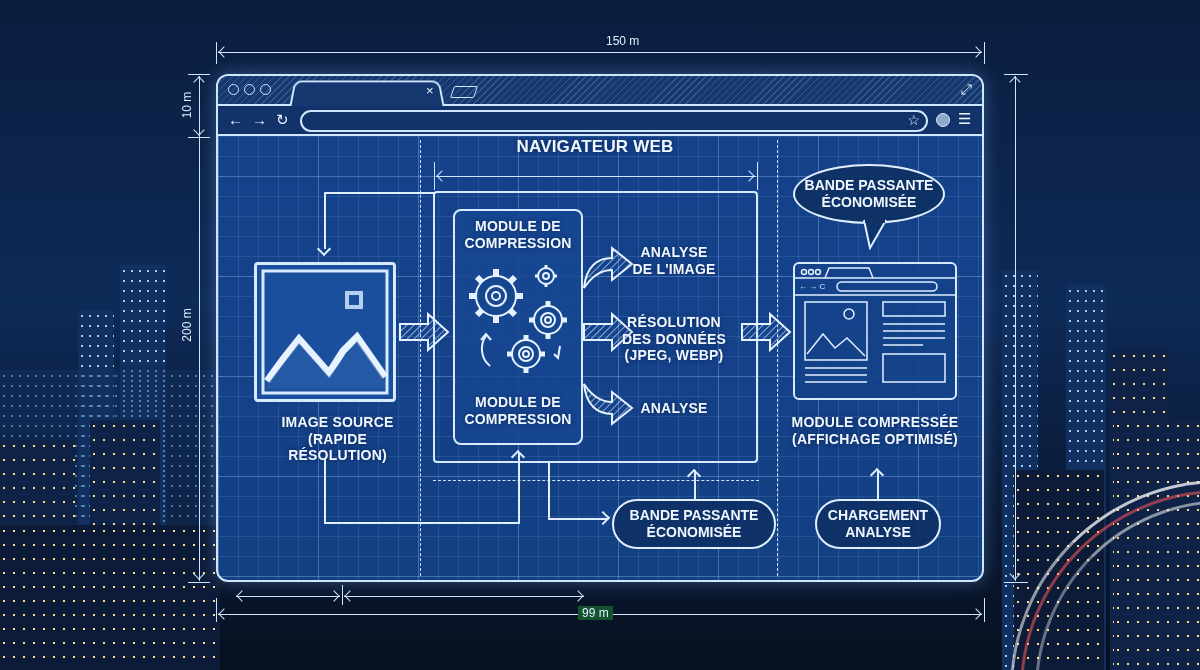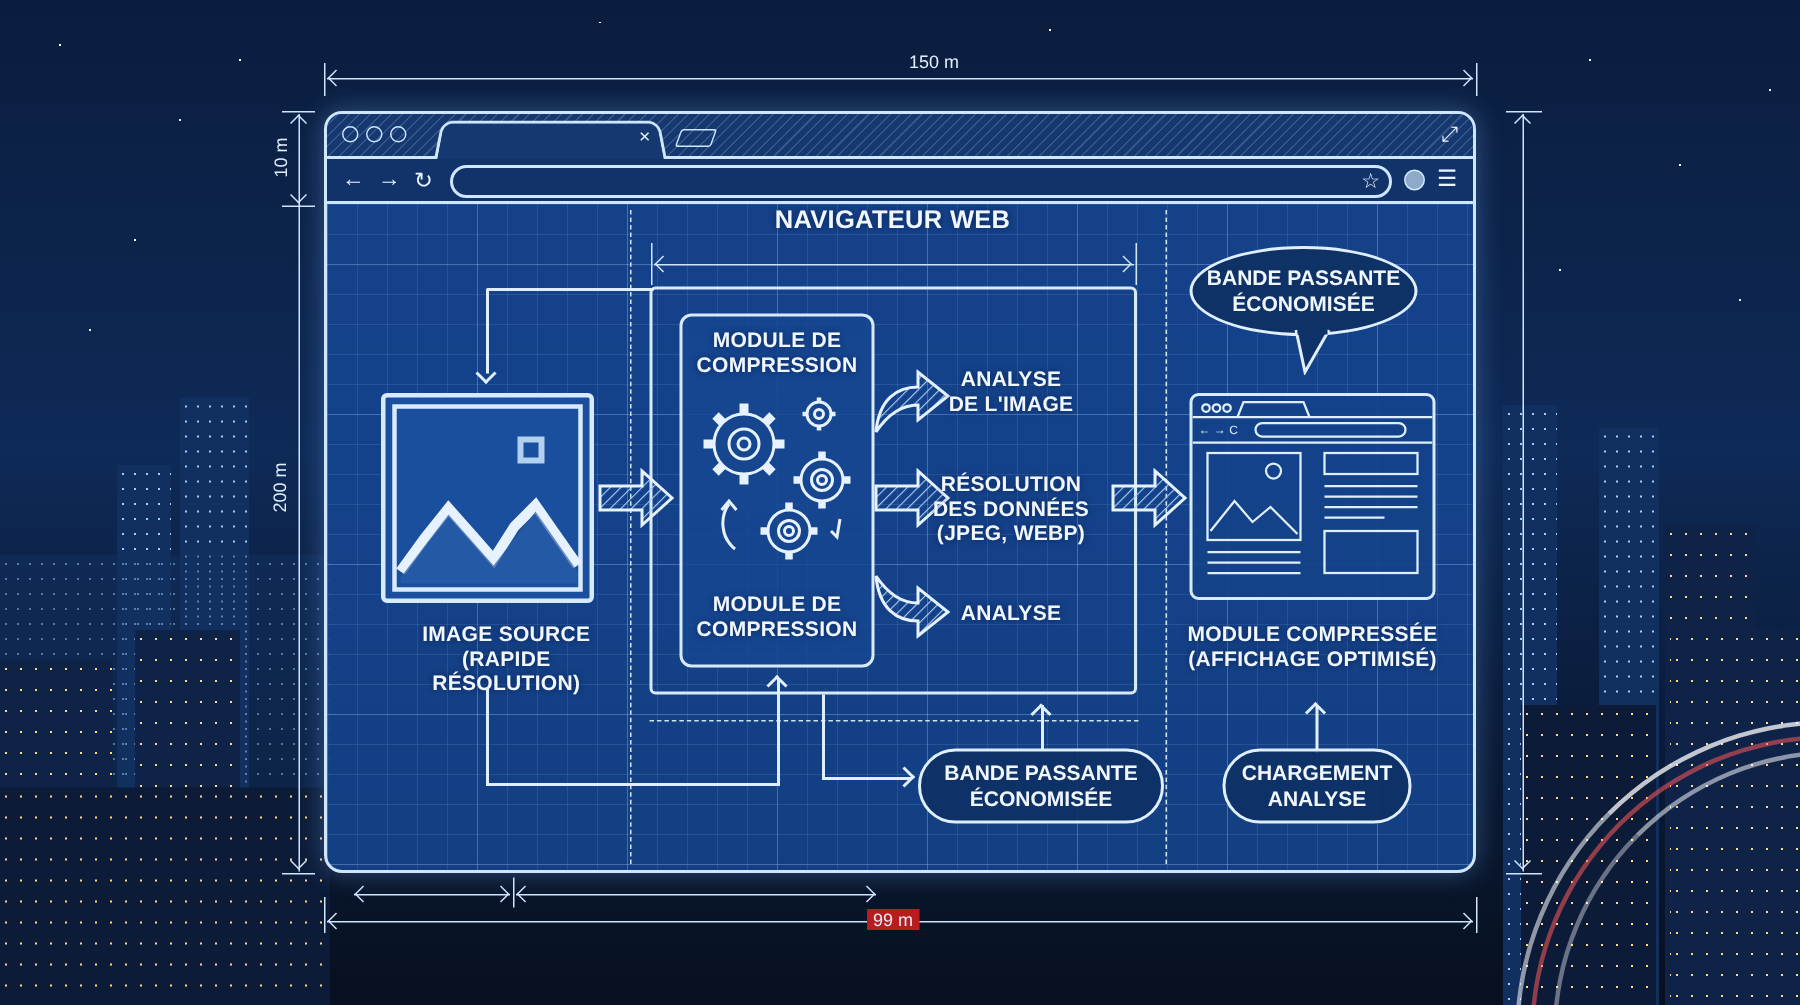--- a/index.html
+++ b/index.html
@@ -172,21 +172,21 @@
 <div class="arr-r" style="left:330px;top:592px;"></div>
 <div class="tick-v" style="left:342px;top:585px;height:20px;"></div>
 <div class="hline" style="left:344px;top:596px;width:240px;"></div>
 <div class="arr-l" style="left:346px;top:592px;"></div>
 <div class="arr-r" style="left:574px;top:592px;"></div>
 <div class="tick-v" style="left:216px;top:598px;height:24px;"></div>
 <div class="tick-v" style="left:984px;top:598px;height:24px;"></div>
 <div class="hline" style="left:218px;top:614px;width:764px;"></div>
 <div class="arr-l" style="left:220px;top:610px;"></div>
 <div class="arr-r" style="left:972px;top:610px;"></div>
-<div class="dim-label" style="left:578px;top:606px;background:#b91c1c;">99 m</div>
+<div class="dim-label" style="left:578px;top:606px;background:#14532d;">99 m</div>
 
 <div class="browser">
   <div class="tabstrip">
     <div class="dots">
       <div class="dot"></div>
       <div class="dot"></div>
       <div class="dot"></div>
     </div>
     <div class="tab"></div>
     <span class="tab-close">×</span>

